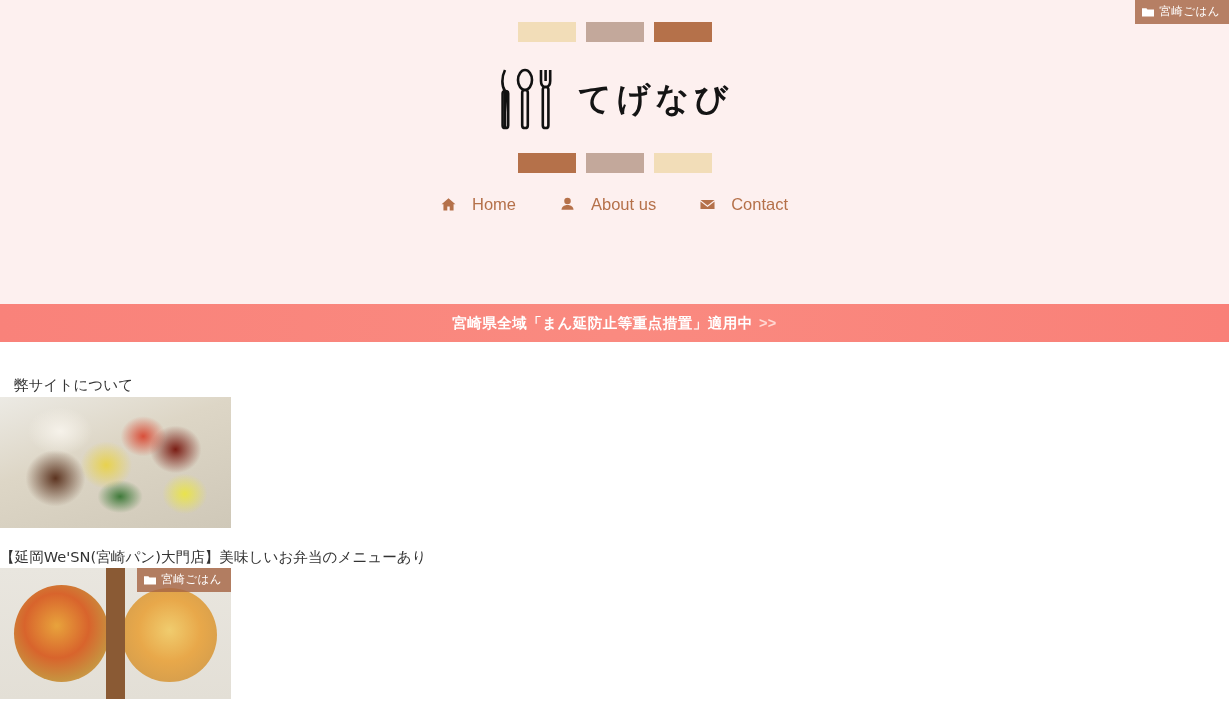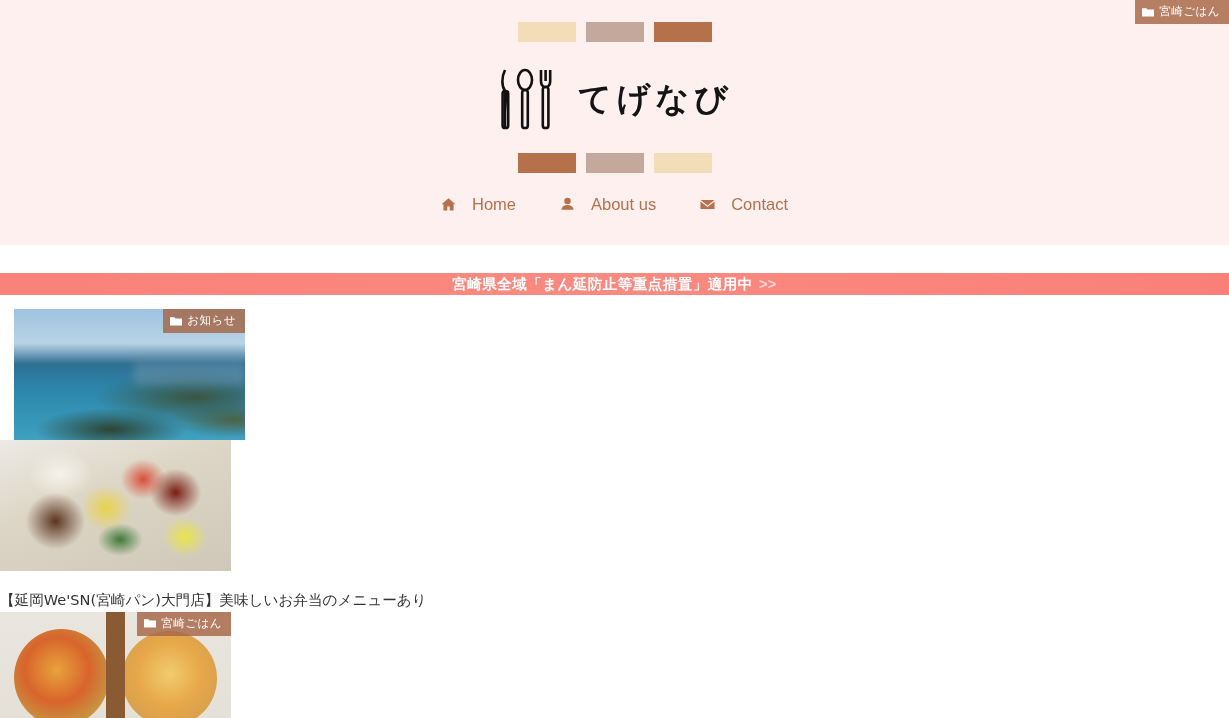--- a/index.html
+++ b/index.html
@@ -6,21 +6,21 @@
   html, body {
     width: 1229px; height: 718px;
     overflow: hidden;
     background: #ffffff;
     font-family: "Liberation Sans", "DejaVu Sans", sans-serif;
   }
 
   
   .header {
     background: #fdf0ef;
-    height: 245px;
+    height: 304px;
     position: relative;
     display: flex;
     flex-direction: column;
     align-items: center;
   }
   .bar-row {
     display: flex;
     gap: 10px;
     margin-top: 22px;
   }
@@ -52,31 +52,30 @@
     align-items: center;
     gap: 16px;
     color: #b5714a;
     font-size: 16.5px;
     cursor: pointer;
   }
   .nav-item svg { width: 15px; height: 15px; fill: #b5714a; display: block; }
 
   
   .alert-banner {
-    height: 22px;
+    height: 38px;
     background: linear-gradient(90deg, #f9827a 0%, #fa8a80 50%, #f98078 100%);
     display: flex;
     align-items: center;
     justify-content: center;
     color: #ffffff;
     font-size: 14.5px;
     font-weight: 700;
     letter-spacing: 0.5px;
     cursor: pointer;
-    margin-top: 28px;
   }
   .alert-arrow { margin-left: 6px; color: #ffd9d4; font-weight: 700; }
 
   
   .carousel {
     padding: 14px 14px 0 14px;
     display: flex;
     gap: 15px;
     background: #fff;
   }
@@ -179,37 +178,21 @@
 </div>
 
 <div class="alert-banner">
   <span>宮崎県全域「まん延防止等重点措置」適用中</span>
   <span class="alert-arrow">&gt;&gt;</span>
 </div>
 
 <div class="carousel">
 
   <div class="card">
-    <div class="card-thumb">
-      <div class="photo" style="background:linear-gradient(180deg,#9dc3e0 0%,#b9d3e6 26%,#7fa8c4 33%,#2f6f92 42%,#2c87ad 62%,#3fa0c0 100%)">
-        <div style="position:absolute;left:0;top:46%;width:100%;height:54%;
-             background:radial-gradient(ellipse 70% 60% at 78% 40%,#3c5541 0%,rgba(60,85,65,0) 62%),
-                        radial-gradient(ellipse 50% 45% at 42% 85%,#2d4434 0%,rgba(45,68,52,0) 66%),
-                        radial-gradient(ellipse 40% 35% at 95% 72%,#4c6347 0%,rgba(76,99,71,0) 70%)"></div>
-        <div style="position:absolute;right:0;top:40%;width:48%;height:18%;background:rgba(120,150,170,.45);filter:blur(4px)"></div>
-      </div>
-      <div class="cat-badge">
-        <span>
-          <svg viewBox="0 0 12 10">
-              <path d="M0 1.2h4.4l1.1 1.3H12V9.4H0z"></path>
-            </svg>
-        </span>
-        <span>お知らせ</span>
-      </div>
-    </div>
+    <div class="card-title">弊サイトについて</div>
   </div>
 
   </div>
 
   <div class="card">
     <div class="card-thumb">
       <div class="photo" style="background:
              radial-gradient(ellipse 20% 26% at 26% 26%,#f6f2ea 0%,rgba(246,242,234,0) 70%),
              radial-gradient(ellipse 18% 30% at 24% 62%,#5c3420 0%,rgba(92,52,32,0) 72%),
              radial-gradient(ellipse 16% 26% at 46% 52%,#e8d24e 0%,rgba(232,210,78,0) 70%),

